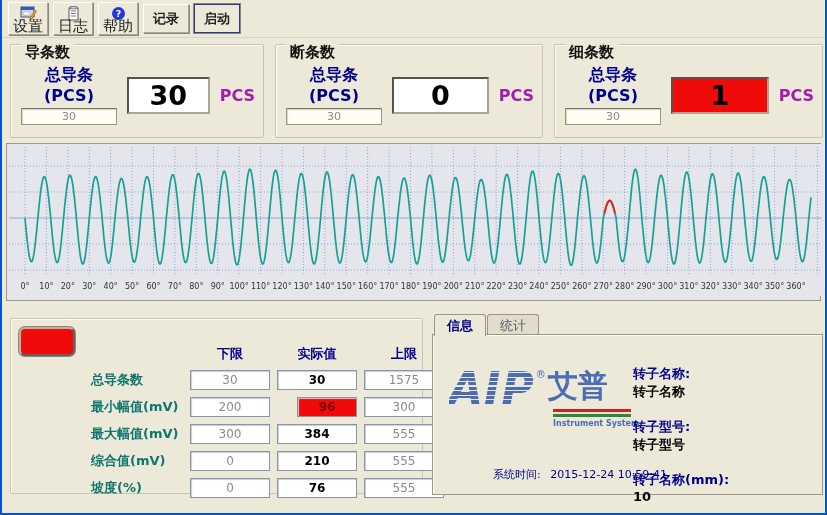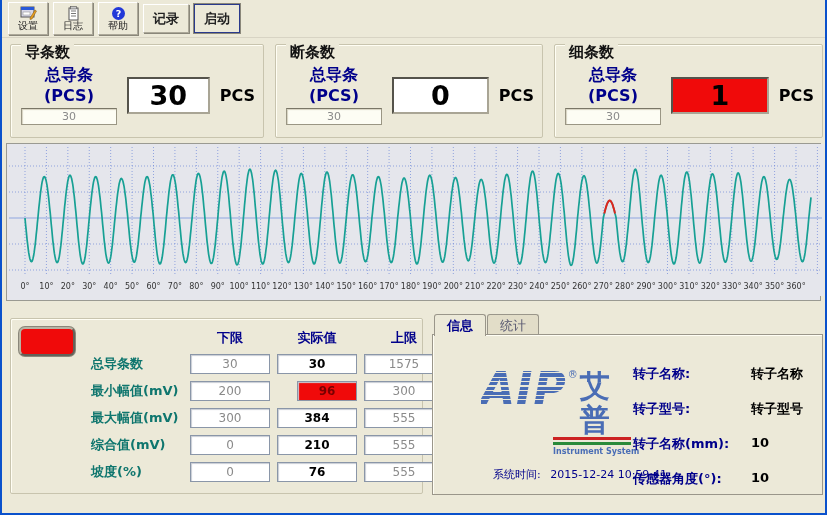--- a/index.html
+++ b/index.html
@@ -22,21 +22,21 @@
     background:linear-gradient(180deg,#7da8ee,#3162c4); border:1px solid #fff; border-radius:3px; cursor:default;
   }
   .win-btn.close { background:linear-gradient(180deg,#f0a086,#d8402a); }
   
   .toolbar { height:38px; display:flex; align-items:center; gap:5px; padding:2px 6px; border-bottom:1px solid #d8d4c4; }
   .tb-btn {
     min-width:40px; height:33px; background:#ece9d8; border:1px solid #aca899;
     border-top-color:#fff; border-left-color:#fff; box-shadow:1px 1px 0 #8a877a;
     display:flex; flex-direction:column; align-items:center; justify-content:center; cursor:default;
   }
-  .tb-btn .tb-label { font-size:10px; color:#222; line-height:10px; }
+  .tb-btn .tb-label { font-size:15px; color:#222; line-height:10px; }
   .tb-btn.text-only { min-width:46px; height:29px; font-size:13px; font-weight:bold; color:#111; }
   .tb-btn.default-btn { border:1px solid #2a3a8c; outline:1px solid #8a877a; }
   .tb-btn.text-only .tb-label { font-size:13px; font-weight:bold; line-height:14px; }
   .icon16 { width:17px; height:15px; display:block; }
   
   .counters { display:flex; gap:11px; padding:6px 8px 0 8px; height:100px; }
   .groupbox {
     position:relative; border:1px solid #c8c4ae; border-radius:2px; box-shadow:inset 1px 1px 0 #fffef4;
     padding:20px 8px 0 10px;
   }
@@ -48,71 +48,71 @@
   .small-input {
     width:96px; height:17px; margin:0 auto; background:#fdfdf4; border:1px solid #9a9684;
     border-top-color:#7a7666; box-shadow:inset 1px 1px 1px #d6d2c0;
     font-size:11px; color:#8a8a8a; text-align:center; line-height:15px;
   }
   .big-display {
     width:112px; height:37px; background:#fff; border:2px inset #a9a595;
     font-size:27px; font-weight:bold; color:#000; text-align:center; line-height:33px;
   }
   .big-display.alarm { background:#f00a0a; }
-  .unit { font-size:16px; font-weight:bold; color:#000000; }
+  .unit { font-size:16px; font-weight:bold; color:#a21caf; }
   
   .chart-strip { margin:5px 4px 0 4px; border:1px solid #9a9a92; background:#e5e6ec; }
   
   .bottom { position:absolute; left:0; top:314px; width:827px; height:185px; }
   .limits-frame {
     position:absolute; left:8px; top:4px; width:413px; height:176px;
     border:1px solid #c8c4ae; border-radius:2px; box-shadow:inset 1px 1px 0 #fffef4;
   }
   .lamp {
     position:absolute; left:8px; top:8px; width:56px; height:29px; background:#f00a0a;
     border:2px outset #b8b4a4; border-radius:6px; box-shadow:0 0 0 1px #8a877a;
   }
   .limits-grid {
     position:absolute; left:80px; top:10px;
     display:grid; grid-template-columns:92px 80px 80px 80px; column-gap:7px; row-gap:7px;
     align-items:center;
   }
-  .lim-head { font-size:13px; font-weight:bold; color:#00008b; text-align:center; }
+  .lim-head { font-size:13px; font-weight:bold; color:#00008b; text-align:center;margin-top:16px; }
   .lim-label { font-size:13px; font-weight:bold; color:#0f766e; white-space:nowrap; }
   .lim-box {
     height:20px; background:#fff; border:1px solid #8a96a8; box-shadow:inset 1px 1px 1px #c8ccd4;
     font-size:12px; text-align:center; line-height:18px; color:#8a8a8a;
   }
   .lim-box.actual { color:#000; font-weight:bold; }
   .lim-box.alarm { background:#f00a0a; color:#7a0000; font-weight:bold;margin-left:20px; }
   
   .info-panel { position:absolute; left:430px; top:0; width:391px; height:181px; }
   .tabs { display:flex; gap:1px; padding-left:2px; height:21px; }
   .tab {
     padding:2px 12px 0 12px; font-size:13px; border:1px solid #9a968a; border-bottom:none;
     border-radius:3px 3px 0 0; background:#e2ddc8; color:#5a5a72; cursor:default;
   }
   .tab.active { background:#ece9d8; font-weight:bold; color:#00008b; position:relative; z-index:2; margin-bottom:-1px; }
   .tab-content {
     position:absolute; left:0; top:20px; right:0; bottom:0;
     border:1px solid #9a968a; background:#ece9d8; box-shadow:inset 1px 1px 0 #fffef4;
   }
   .logo-block { position:absolute; left:16px; top:34px; width:186px; }
-  .logo-row { display:flex; align-items:flex-start;margin-left:32px; }
+  .logo-row { display:flex; align-items:flex-start; }
   .logo-aip { font-size:44px; font-weight:bold; color:#4a6db5; line-height:40px; letter-spacing:1px; font-style:italic;
     background:repeating-linear-gradient(180deg,#4a6db5 0 3px,#ece9d8 3px 4.5px);
     -webkit-background-clip:text; background-clip:text; -webkit-text-fill-color:transparent; }
   .logo-reg { font-size:10px; color:#4a6db5; margin:0 2px 0 1px; }
   .logo-cn { font-size:30px; font-weight:bold; color:#4a6db5; line-height:34px; }
   .logo-lines { width:78px; margin-left:104px; }
   .logo-line-red { height:3px; background:#cc2222; margin-bottom:2px; }
   .logo-line-green { height:3px; background:#2a8a3a; }
   .logo-sub { margin-left:104px; font-size:8px; font-weight:bold; color:#4a6db5; margin-top:2px; white-space:nowrap; }
   .info-fields { position:absolute; left:200px; top:30px; right:8px; display:flex; flex-direction:column; gap:17px; }
-  .info-row { display:flex; }
+  .info-row { display:flex;flex-direction:column; }
   .info-label { font-size:13px; font-weight:bold; color:#00008b; width:118px; white-space:nowrap; }
   .info-value { font-size:13px; font-weight:bold; color:#000; }
   .sys-time { position:absolute; left:60px; bottom:12px; font-size:11px; color:#00008b; }
   .sys-time b { font-weight:normal; margin-left:6px; color:#00008b; }
 </style>
 </head>
 <body>
 
 <div class="window">
 

